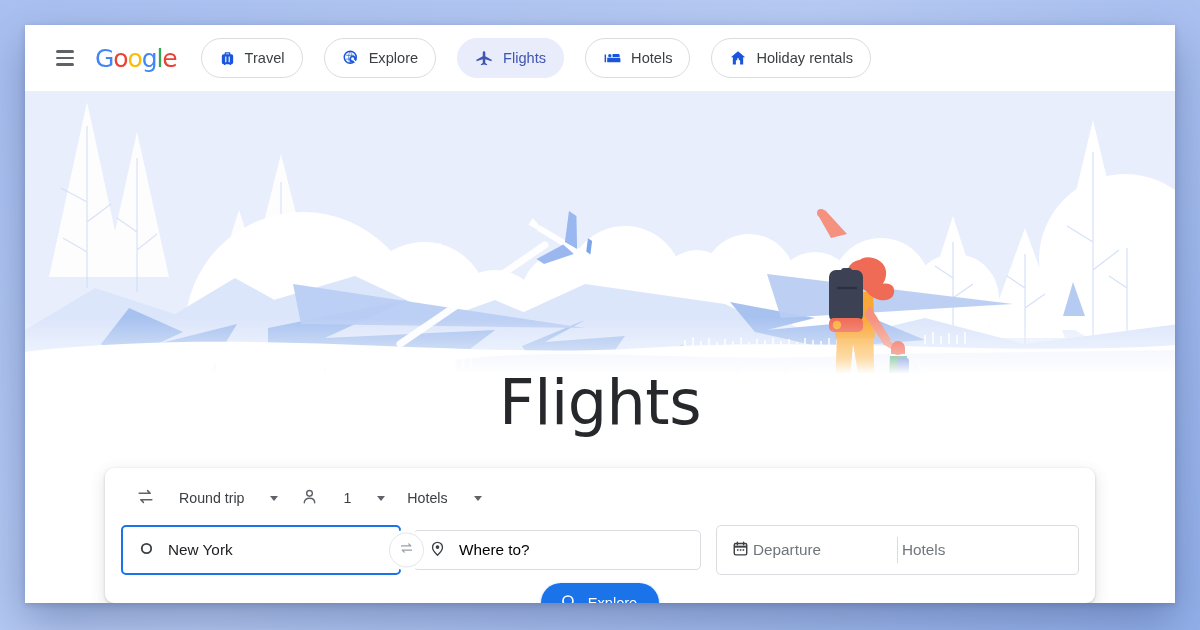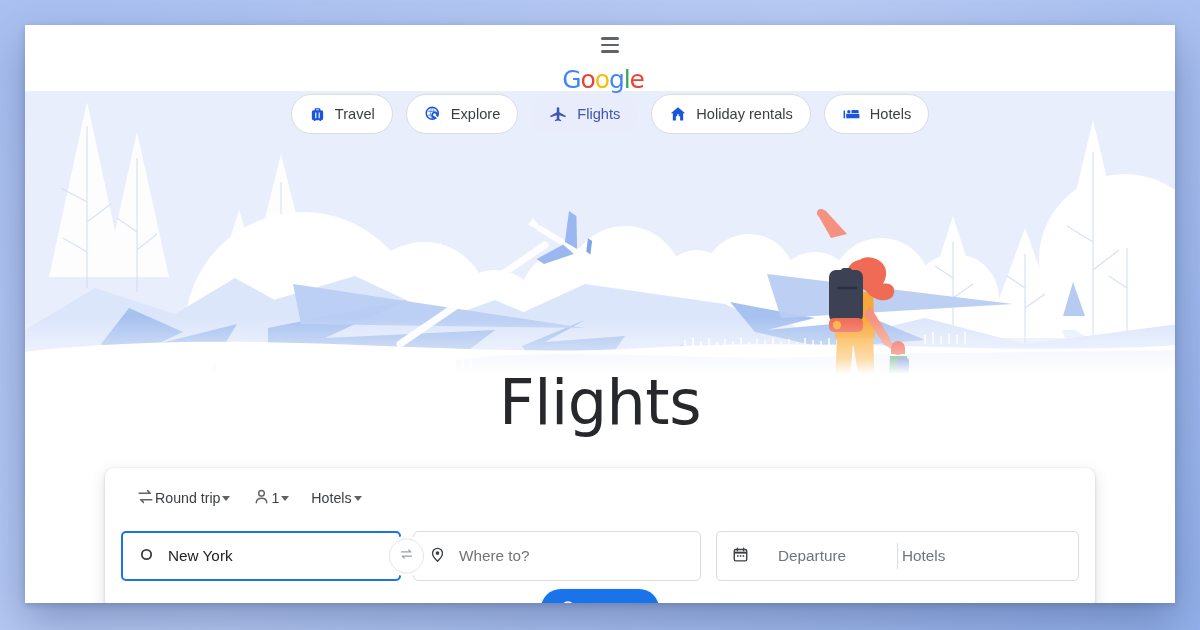--- a/index.html
+++ b/index.html
@@ -29,21 +29,20 @@
   
   .topnav {
     position: relative;
     z-index: 30;
     height: 67px;
     background: #fff;
     display: flex;
     align-items: center;
     padding-left: 20px;
     border-bottom: 1px solid #eceff3;
-    flex-direction: column;
   }
 
   .hamburger {
     width: 40px; height: 40px;
     border-radius: 50%;
     display: flex; flex-direction: column;
     align-items: center; justify-content: center;
     gap: 4px;
     cursor: pointer;
     flex: 0 0 auto;
@@ -63,21 +62,21 @@
     margin-right: 24px;
     cursor: pointer;
     white-space: nowrap;
     font-weight: 400;
   }
   .glogo .b { color: #4285F4; }
   .glogo .r { color: #EA4335; }
   .glogo .y { color: #FBBC05; }
   .glogo .g { color: #34A853; }
 
-  .pills { display: flex; align-items: center; gap: 13px; }
+  .pills { display: flex; align-items: center; gap: 21px; }
 
   .pill {
     display: flex; align-items: center;
     gap: 9px;
     height: 40px;
     padding: 0 17px;
     border: 1px solid #dadce0;
     border-radius: 22px;
     background: #fff;
     font-size: 14.6px;
@@ -132,41 +131,41 @@
   .opt-row {
     display: flex;
     align-items: center;
     gap: 4px;
     height: 34px;
     padding-left: 6px;
   }
 
   .opt {
     display: flex; align-items: center;
-    gap: 0;
+    gap: 24px;
     height: 32px;
     padding: 0 9px;
     border-radius: 5px;
     font-size: 14.2px;
     color: #3c4043;
     cursor: pointer;
     white-space: nowrap;
   }
   .opt .caret {
     width: 0; height: 0;
     border-left: 4.5px solid transparent;
     border-right: 4.5px solid transparent;
     border-top: 5px solid #5f6368;
     margin-left: 2px;
   }
 
   .fields {
     display: flex;
     align-items: center;
-    margin-top: 16px;
+    margin-top: 10px;
     gap: 8px;
   }
 
   .loc-group {
     position: relative;
     display: flex;
     align-items: center;
     flex: 0 0 580px;
   }
 
@@ -189,22 +188,22 @@
     border-radius: 5px;
     height: 50px;
     color: #202124;
     position: relative;
     z-index: 3;
   }
 
   .field.dest {
     flex: 1 1 auto;
     margin-left: 12px;
-    color: #737373;
-    height: 50px;
+    color: #000000;
+    height: 40px;
   }
 
   .swap-btn {
     position: absolute;
     left: 268px;
     top: 50%;
     transform: translateY(-50%);
     width: 35px; height: 35px;
     border-radius: 50%;
     background: #fff;
@@ -221,21 +220,21 @@
     align-items: center;
     height: 50px;
     border: 1px solid #dadce0;
     border-radius: 5px;
     background: #fff;
     padding: 0 15px;
     margin-left: 7px;
   }
   .date-cell {
     display: flex; align-items: center;
-    gap: 29px;
+    gap: 4px;
     flex: 1 1 50%;
     height: 100%;
     font-size: 15.3px;
     color: #70757a;
     cursor: pointer;
   }
   .date-div {
     width: 1px; height: 26px;
     background: #dadce0;
     margin: 0 4px;
@@ -314,37 +313,37 @@
         <span class="ic">
           <svg width="19" height="19" viewBox="0 0 24 24" fill="#4054b2">
             <path d="M21 15.5v-1.8l-8-4.6V4.4a1.6 1.6 0 10-3.2 0v4.7l-8 4.6v1.8l8-2.4v4.6l-2.3 1.5v1.3l3.9-1 3.9 1v-1.3L13 17.7v-4.6l8 2.4z"></path>
           </svg>
         </span>
         <span>Flights</span>
       </div>
 
       <div class="pill">
         <span class="ic">
-          <svg width="18" height="18" viewBox="0 0 24 24" fill="#1a56db">
-            <path d="M12 3L2.5 11h2.6v9.5h4.1v-5.6h5.6v5.6h4.1V11h2.6L12 3z"></path>
-            <rect x="10.8" y="12.3" width="2.4" height="5" fill="#fff" opacity=".85"></rect>
-          </svg>
-        </span>
-        <span>Holiday rentals</span>
-      </div>
-
-      <div class="pill">
-        <span class="ic">
           <svg width="19" height="19" viewBox="0 0 24 24" fill="#1a56db">
             <path d="M2 7h1.9v9.6H2zM5.3 11.2h15.1c.9 0 1.6.7 1.6 1.6v3.8H5.3v-5.4z"></path>
             <circle cx="8.6" cy="8.4" r="2.1"></circle>
             <path d="M12 6.4h7.3c1 0 1.8.8 1.8 1.8v2H12v-3.8z"></path>
           </svg>
         </span>
         <span>Hotels</span>
+      </div>
+
+      <div class="pill">
+        <span class="ic">
+          <svg width="18" height="18" viewBox="0 0 24 24" fill="#1a56db">
+            <path d="M12 3L2.5 11h2.6v9.5h4.1v-5.6h5.6v5.6h4.1V11h2.6L12 3z"></path>
+            <rect x="10.8" y="12.3" width="2.4" height="5" fill="#fff" opacity=".85"></rect>
+          </svg>
+        </span>
+        <span>Holiday rentals</span>
       </div>
 
     </div>
   </div>
 
   <div class="hero">
     <svg viewBox="0 0 1150 282" preserveAspectRatio="xMidYMax slice">
       <defs>
         <linearGradient id="fadeWhite" x1="0" y1="0" x2="0" y2="1">
           <stop offset="0%" stop-color="#ffffff" stop-opacity="0"></stop>

